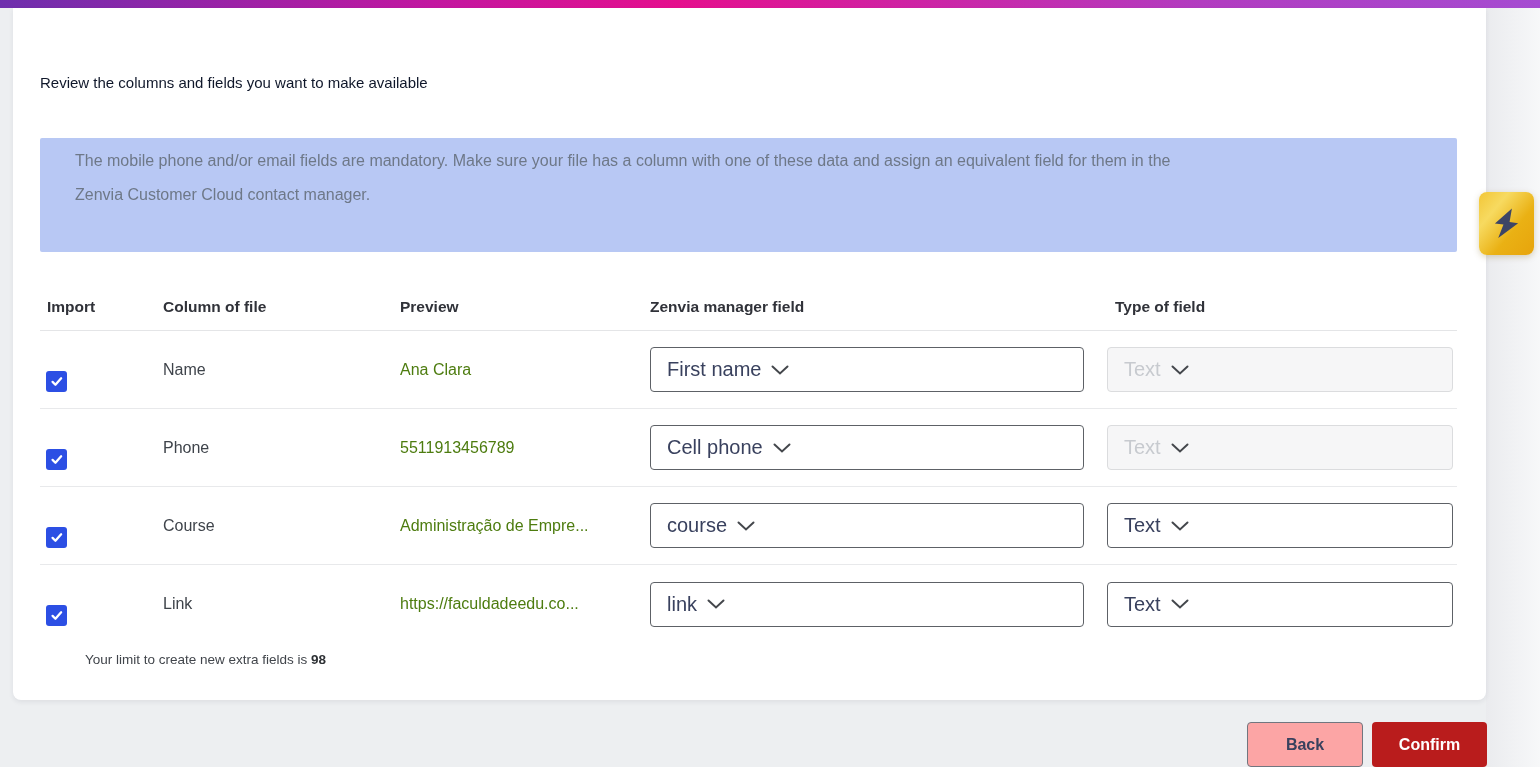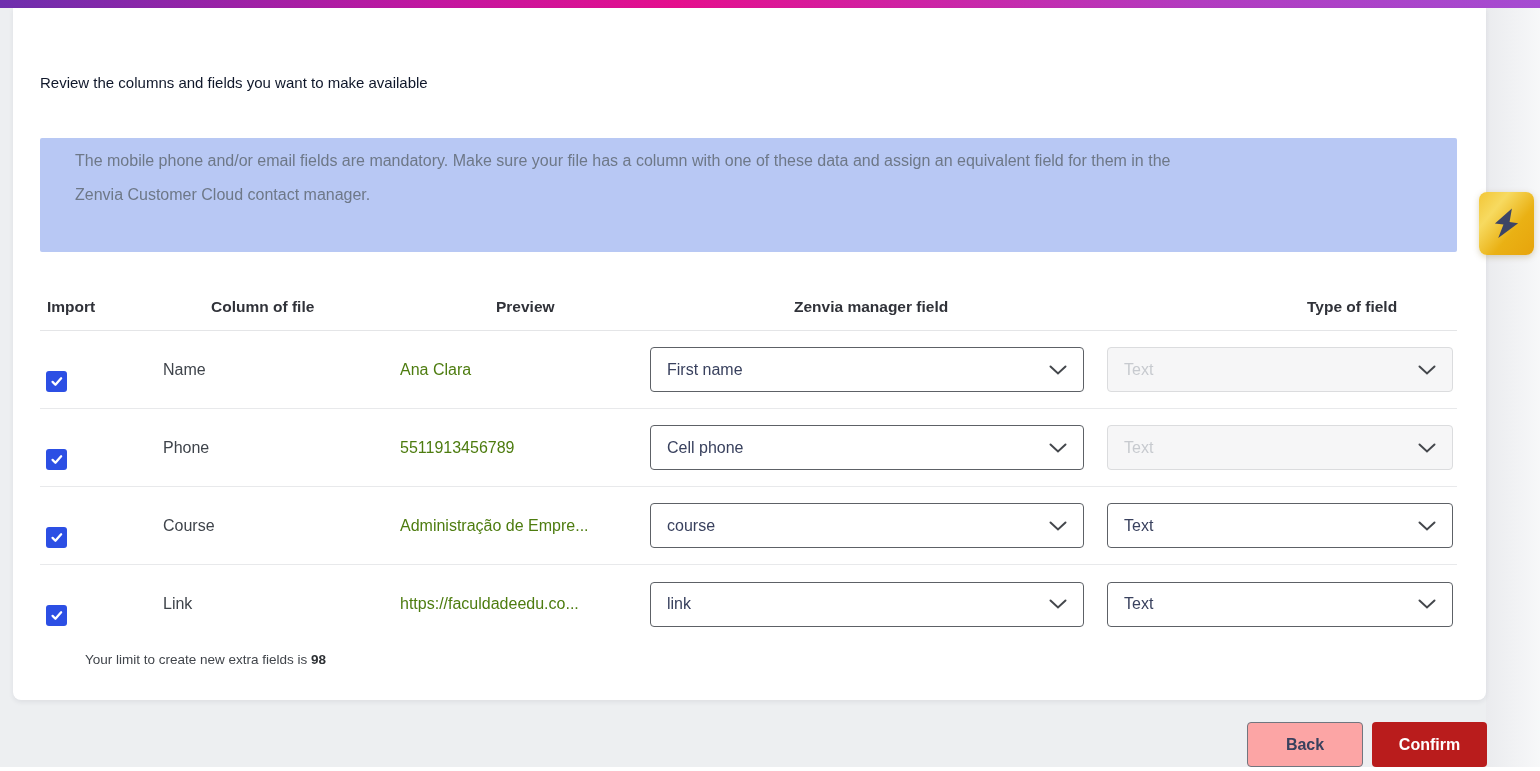--- a/index.html
+++ b/index.html
@@ -43,42 +43,42 @@
     border:none; border-radius:8px; cursor:pointer;
     background:linear-gradient(130deg,#f2c637 0%, #f7da60 28%, #eab114 62%, #e7a40c 100%);
     box-shadow:0 2px 6px rgba(120,90,0,0.25);
     display:flex; align-items:center; justify-content:center;
   }
   
   .thead {
     position:absolute; left:27px; top:275px; width:1417px; height:48px;
     display:grid; grid-template-columns:123px 237px 250px 457px 350px;
     align-items:center; border-bottom:1px solid #e4e5e7;
-    font-size:15.5px; font-weight:bold; color:#303239;gap:48px;
+    font-size:15.5px; font-weight:bold; color:#303239;
   }
   .thead .h-import { padding-left:7px; }
   .thead .h-type   { padding-left:8px; }
   .tbody { position:absolute; left:27px; top:323px; width:1417px; }
   .trow {
     display:grid; grid-template-columns:123px 237px 250px 457px 350px;
     align-items:center; height:78px; border-bottom:1px solid #e8e9eb;
   }
   .trow:last-child { border-bottom:none; }
   .checkbox {
     display:inline-flex; align-items:center; justify-content:center;
     width:21px; height:21px; margin-left:6px; transform:translateY(12px);
     background:#2c4fe4; border-radius:3px; cursor:pointer;
   }
   .col-label { font-size:16px; color:#3f444b; }
   .preview   { font-size:16px; color:#4d7c0f; }
   .select {
-    display:flex; align-items:center; justify-content:space-between;
+    display:flex; align-items:center; justify-content:flex-start;
     height:45px; padding:0 16px; background:#fff;
     border:1px solid #5d6166; border-radius:4px; cursor:pointer;
-    font-size:16px; color:#39415e;
+    font-size:20px; color:#39415e;
   }
   .select-field { width:434px; }
   .select-type  { width:346px; }
   .select.disabled { background:#f6f6f7; border-color:#dbdcde; color:#c7cacf; }
   .chev { flex:none; margin-left:10px; }
   .limit-note {
     position:absolute; left:27px; top:644px;
     font-size:13.5px; color:#41454b;margin-left:45px;
   }
   .limit-note b { color:#2e3135; }

